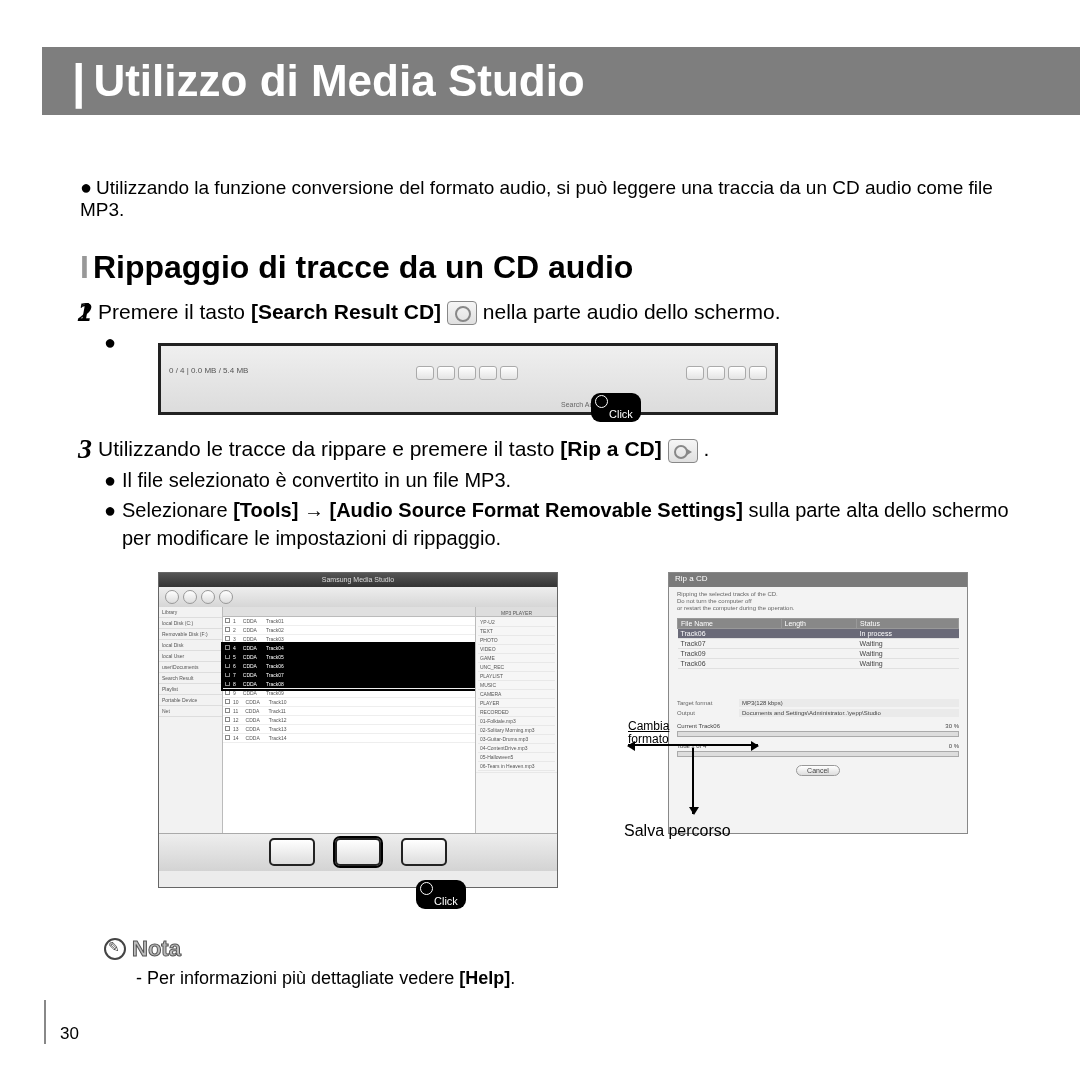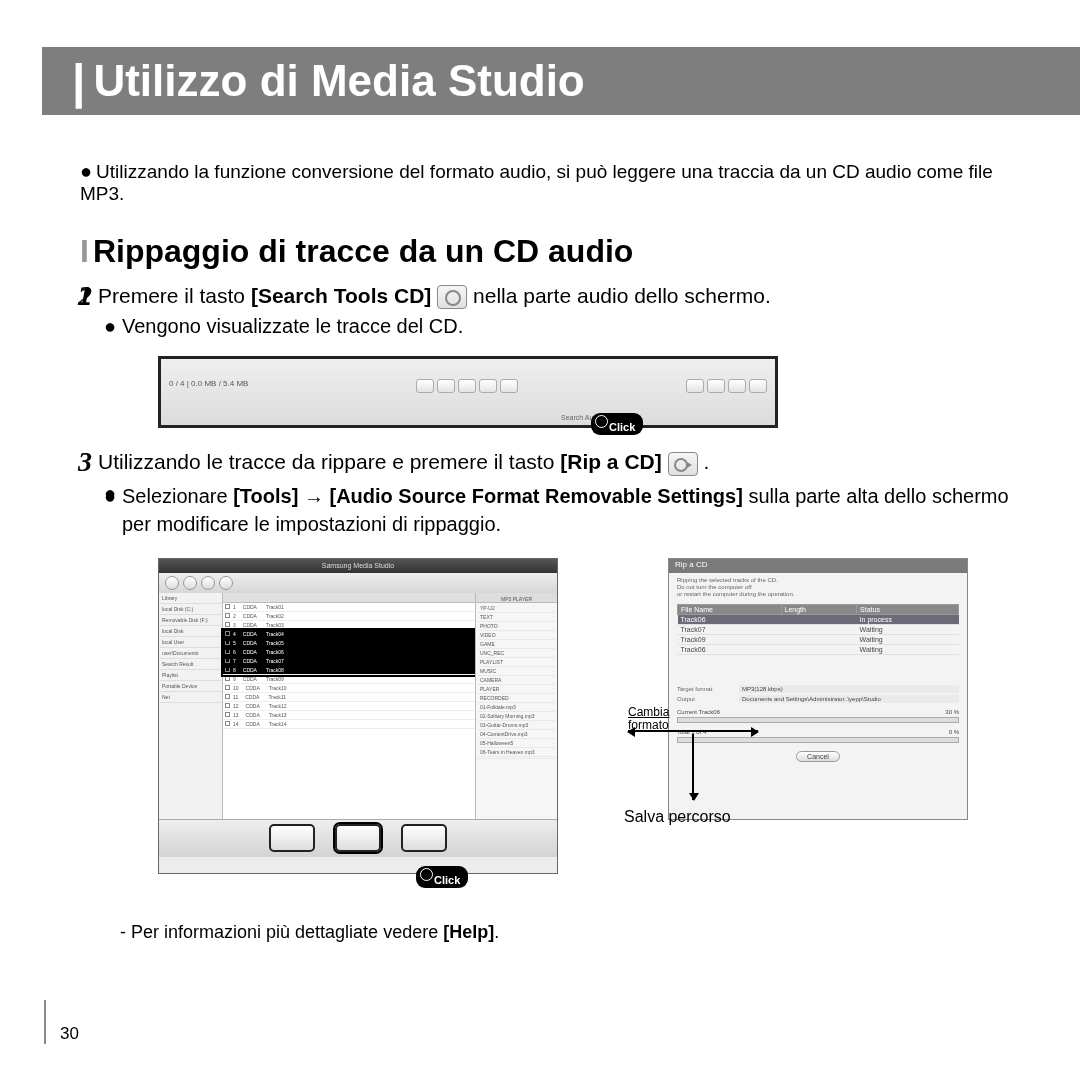--- a/index.html
+++ b/index.html
@@ -27,21 +27,21 @@
     font-weight: bold;
     margin: 0 8px 0 30px;
   }
   .title-band .title {
     color: #fff;
     font-size: 44px;
     font-weight: bold;
   }
   .content {
     position: absolute;
-    top: 160px;
+    top: 176px;
     left: 80px;
     right: 48px;
   }
   .intro-line {
     font-size: 19px;
     margin-bottom: 28px;
   }
   .intro-line .dot {
     font-size: 20px;
     margin-right: 4px;
@@ -144,22 +144,22 @@
   }
   .fig-toolbar .mini {
     width: 18px; height: 14px; border:1px solid #aaa; border-radius:3px;
     background: linear-gradient(#fff,#e4e4e4);
   }
   .click-badge {
     position: absolute;
     background: #000;
     color: #fff;
     font-size: 11px;
-    font-weight: bold;
-    padding: 8px 8px 2px 18px;
+    font-weight: normal;
+    padding: 15px 8px 2px 18px;
     border-radius: 9px;
   }
   .click-badge::before {
     content: "";
     position: absolute;
     left: 4px; top: 2px;
     width: 11px; height: 11px;
     border: 1px solid #fff;
     border-radius: 50%;
   }
@@ -280,21 +280,21 @@
   .nota-h { display:flex;align-items:center;gap:6px;}
   .nota-h .ic {
     width:22px;height:22px;border:2px solid #444;border-radius:50%;
     position:relative;
   }
   .nota-h .ic::after{content:"✎";position:absolute;left:2px;top:-1px;font-size:14px;color:#444;}
   .nota-h .t {
     font-size:22px;font-weight:bold;color:#bcbcbc;
     -webkit-text-stroke:1px #555;
   }
-  .nota-body { font-size:18px; margin-top:6px; margin-left:16px;}
+  .nota-body { font-size:18px; margin-top:6px; margin-left:32px;}
   .pagenum { position:absolute; left:60px; top:1024px; font-size:17px;}
   .leftedge { position:absolute; left:44px; top:1000px; width:2px; height:44px; background:#888;}
 </style>
 </head>
 <body>
 
 <div class="title-band">
   <span class="pipe">|</span>
   <span class="title">Utilizzo di Media Studio</span>
 </div>
@@ -310,26 +310,26 @@
   </div>
 
   <div class="steps">
     <div class="step">
       <span class="num">1</span>
     </div>
 
     <div class="step">
       <span class="num">2</span>
       <span>Premere il tasto </span>
-      <b>[Search Tools CD]</b>
+      <b>[Search Result CD]</b>
       <span class="icon-btn cd"></span>
       <span> nella parte audio dello schermo.</span>
     </div>
     <div class="bullet-line">
-      <span class="dot">●</span><span>Vengono visualizzate le tracce del CD.</span>
+      <span class="dot">●</span>
     </div>
 
     <div class="fig-toolbar">
       <div class="bots">
         <span>0 / 4   |   0.0 MB / 5.4 MB</span>
         <span class="btn-cluster">
           <span class="mini"></span>
           <span class="mini"></span>
           <span class="mini"></span>
           <span class="mini"></span>
@@ -347,21 +347,21 @@
     </div>
 
     <div class="step">
       <span class="num">3</span>
       <span>Utilizzando le tracce da rippare e premere il tasto </span>
       <b>[Rip a CD]</b>
       <span class="icon-btn rip"></span>
       <span> .</span>
     </div>
     <div class="bullet-line">
-      <span class="dot">●</span>
+      <span class="dot">●</span><span>Il file selezionato è convertito in un file MP3.</span>
     </div>
     <div class="bullet-line" style="line-height:1.4">
       <span class="dot">●</span>
       <span>Selezionare </span>
       <b>[Tools]</b>
       <span> → </span>
       <b>[Audio Source Format Removable Settings]</b>
       <span> sulla parte alta dello schermo per modificare le impostazioni di rippaggio.</span>
     </div>
 
@@ -567,20 +567,24 @@
         <div class="btns"><span class="b">Cancel</span></div>
       </div>
 
       <div class="label-cf">Cambia formato</div>
       <div class="anno-arrow anno1"></div>
       <div class="anno-v annov"></div>
       <div class="label-sp">Salva percorso</div>
     </div>
 
     <div class="nota">
+      <div class="nota-h">
+        <span class="ic"></span>
+        <span class="t">Nota</span>
+      </div>
       <div class="nota-body">
         <span>- Per informazioni più dettagliate vedere </span><b>[Help]</b><span>.</span>
       </div>
     </div>
   </div>
 </div>
 
 <div class="leftedge"></div>
 <div class="pagenum">30</div>
 

